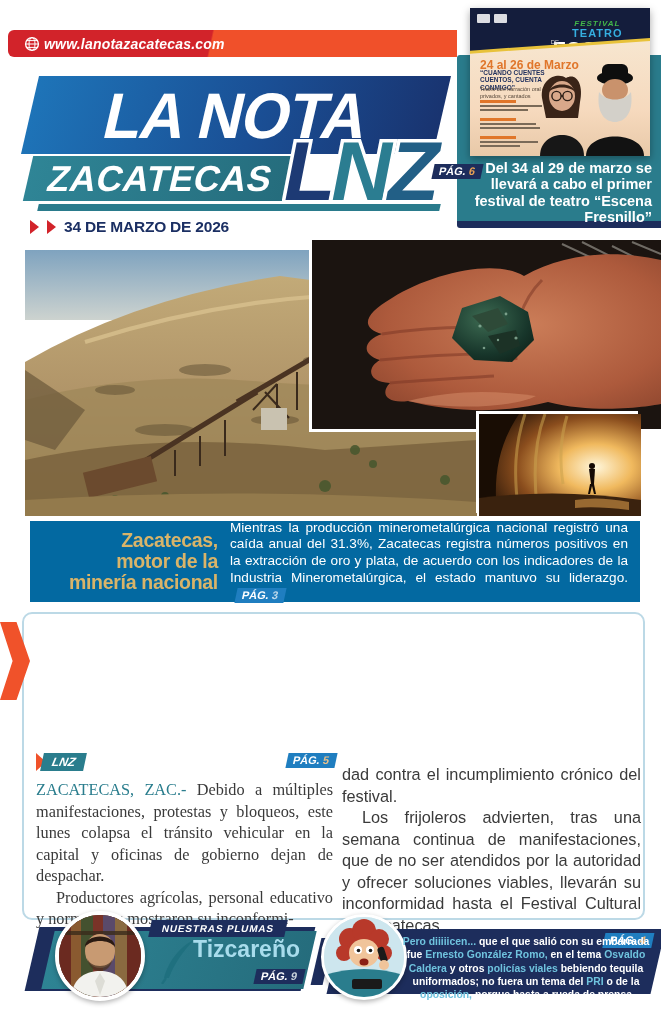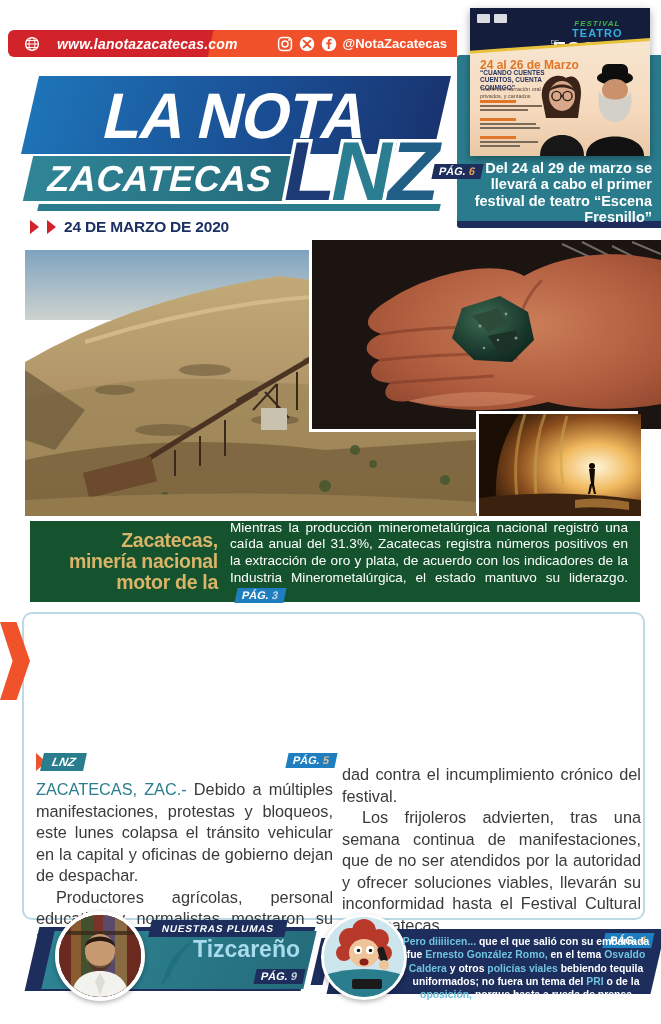--- a/index.html
+++ b/index.html
@@ -4,21 +4,21 @@
 <style>
   * { margin:0; padding:0; box-sizing:border-box; }
   html,body { background:#ffffff; }
   body { font-family:"Liberation Sans", sans-serif; }
   .page { position:relative; width:661px; height:1024px; background:#fff; overflow:hidden; }
 
   
   .topbar { position:absolute; left:8px; top:30px; width:449px; height:27px;
     background:linear-gradient(102deg,#d2232a 0%,#d2232a 45%,#f0502a 45.4%,#f0502a 100%);
     border-radius:6px 0 0 6px; display:flex; align-items:center; justify-content:space-between; padding:0 10px 0 16px; }
-  .topbar .url { color:#fff; font-weight:bold; font-style:italic; font-size:14px; letter-spacing:.2px; display:flex; align-items:center; gap:17px; }
+  .topbar .url { color:#fff; font-weight:bold; font-style:italic; font-size:14px; letter-spacing:.2px; display:flex; align-items:center; gap:4px; }
   .socials { display:flex; align-items:center; gap:6px; color:#fff; font-weight:bold; font-size:13px; }
   .icon16 { width:16px; height:16px; display:inline-block; }
 
   
   .band { position:absolute; transform:skewX(-13deg); display:flex; align-items:center; justify-content:center; }
   .band-lanota { left:30px; top:76px; width:412px; height:78px;
     background:linear-gradient(96deg,#1e74b8 0%,#1a4f95 55%,#19336f 100%); }
   .band-lanota span { color:#fff; font-weight:bold; font-size:62px; letter-spacing:-1px; transform:scaleY(1.04); }
   .band-zac { left:28px; top:156px; width:264px; height:45px;
     background:linear-gradient(96deg,#2f8596 0%,#256c7c 100%); }
@@ -69,39 +69,39 @@
   .pag-4 { position:absolute; right:10px; top:4px; }
   .pag-4 .num { color:#f0b878; }
 
   
   .photo { position:absolute; overflow:hidden; }
   .photo-landscape { left:25px; top:250px; width:452px; height:266px; }
   .photo-hand { left:312px; top:240px; width:349px; height:189px; box-shadow:-3px 3px 0 #fff; }
   .photo-cave { left:479px; top:414px; width:162px; height:102px; box-shadow:-3px -3px 0 #fff; }
 
   
-  .mining-band { position:absolute; left:30px; top:521px; width:610px; height:81px; background:#14532d;
+  .mining-band { position:absolute; left:30px; top:521px; width:610px; height:81px; background:#0369a1;
     display:flex; align-items:center; padding:8px 12px 8px 10px; gap:12px; }
   .mining-head { width:178px; text-align:right; color:#d9b469; font-weight:bold; font-size:19.5px; line-height:1.07; letter-spacing:-.3px; }
   .mining-head span { display:block; }
   .mining-body { flex:1; color:#fff; font-size:13.6px; line-height:1.23; text-align:justify; }
 
   
   .article-box { position:absolute; left:22px; top:612px; width:623px; height:308px;
     border:2px solid #bcd9e6; border-radius:10px; background:#fff; }
   .chevron { position:absolute; left:0; top:622px; width:30px; height:78px; background:#f0522a;
     clip-path:polygon(0 0,55% 0,100% 50%,55% 100%,0 100%,42% 50%); }
   .headline { position:absolute; left:30px; top:616px; width:607px; text-align:center;
     color:#28809a; font-weight:bold; font-size:63px; line-height:1.02; letter-spacing:-2px; }
   .lnz-badge { position:absolute; left:36px; top:753px; display:flex; align-items:center; }
   .lnz-badge .arrow { width:0; height:0; border-top:9px solid transparent; border-bottom:9px solid transparent; border-left:10px solid #f0522a; margin-right:-4px; }
   .lnz-badge .tag { background:#2a7d8d; color:#fff; font-weight:bold; font-style:italic; font-size:12px;
     padding:2px 10px; transform:skewX(-12deg); }
   .bodycol { position:absolute; font-size:16.3px; line-height:1.32; color:#3a3a3a; text-align:justify; }
-  .col1 { left:36px; top:779px; width:297px; }
+  .col1 { left:36px; top:779px; width:297px;font-family:Liberation Serif, serif; }
   .col2 { left:342px; top:764px; width:299px; }
   .bodycol p.indent { text-indent:20px; }
   .dateline { color:#2a7d8d; }
 
   
   .col-navy { position:absolute; left:32px; top:927px; width:276px; height:64px; background:#1d2d5c; transform:skewX(-13deg); }
   .col-teal { position:absolute; left:48px; top:931px; width:262px; height:58px;
     background:linear-gradient(96deg,#2e8494 0%,#256c7c 100%); transform:skewX(-13deg); }
   .col-photo { position:absolute; left:55px; top:911px; width:90px; height:90px; border-radius:50%;
     border:4px solid #fff; overflow:hidden; background:#6b2a20; box-shadow:0 2px 5px rgba(0,0,0,.3); }
@@ -136,60 +136,38 @@
         <svg viewBox="0 0 16 16" width="16" height="16">
             <circle cx="8" cy="8" r="6.4" fill="none" stroke="#fff" stroke-width="1.4"></circle>
             <ellipse cx="8" cy="8" rx="3" ry="6.4" fill="none" stroke="#fff" stroke-width="1"></ellipse>
             <line x1="1.6" y1="8" x2="14.4" y2="8" stroke="#fff" stroke-width="1"></line>
             <line x1="2.5" y1="4.6" x2="13.5" y2="4.6" stroke="#fff" stroke-width="1"></line>
             <line x1="2.5" y1="11.4" x2="13.5" y2="11.4" stroke="#fff" stroke-width="1"></line>
           </svg>
       </span>
       <span>www.lanotazacatecas.com</span>
     </span>
-    <span class="socials">
-      <span class="icon16">
-        <svg viewBox="0 0 16 16" width="16" height="16">
-            <rect x="1.6" y="1.6" width="12.8" height="12.8" rx="3.6" fill="none" stroke="#fff" stroke-width="1.5"></rect>
-            <circle cx="8" cy="8" r="3" fill="none" stroke="#fff" stroke-width="1.5"></circle>
-            <circle cx="12" cy="4" r="1" fill="#fff"></circle>
-          </svg>
-      </span>
-      <span class="icon16">
-        <svg viewBox="0 0 16 16" width="16" height="16">
-            <circle cx="8" cy="8" r="7.3" fill="#fff"></circle>
-            <path d="M4.6,4.6 L11.4,11.4 M11.4,4.6 L4.6,11.4" stroke="#f0502a" stroke-width="1.9" stroke-linecap="round"></path>
-          </svg>
-      </span>
-      <span class="icon16">
-        <svg viewBox="0 0 16 16" width="16" height="16">
-            <circle cx="8" cy="8" r="7.3" fill="#fff"></circle>
-            <path d="M8.7,13 L8.7,8.3 L10.3,8.3 L10.6,6.5 L8.7,6.5 L8.7,5.4 C8.7,4.8 9,4.4 9.7,4.4 L10.7,4.4 L10.7,2.8 C10.4,2.75 9.7,2.7 9.2,2.7 C7.7,2.7 6.8,3.6 6.8,5.2 L6.8,6.5 L5.2,6.5 L5.2,8.3 L6.8,8.3 L6.8,13 Z" fill="#f0502a"></path>
-          </svg>
-      </span>
-      <span>@NotaZacatecas</span>
-    </span>
   </div>
 
   <div class="band band-lanota">
     <span>LA NOTA</span>
   </div>
   <div class="band band-zac">
     <span>ZACATECAS</span>
   </div>
   <div class="underline-strip"></div>
   <div class="lnz-logo">
     <svg viewBox="0 0 175 100" width="175" height="100">
       <text x="2" y="82" font-size="84" font-weight="bold" font-style="italic" stroke="#fff" stroke-width="7" paint-order="stroke" letter-spacing="-4"><tspan fill="#1d3a74">L</tspan><tspan fill="#2b7d91">N</tspan><tspan fill="#225f86">Z</tspan></text>
     </svg>
   </div>
   <div class="edition-row">
     <span class="tri"></span>
     <span class="tri"></span>
-    <span>24 DE MARZO DE 2020</span>
+    <span>34 DE MARZO DE 2026</span>
   </div>
 
   <div class="festival-box"></div>
   <div class="poster">
     <div class="logos">
         <i></i>
         <i></i>
       </div>
     <div class="brand">
       <span class="festival">FESTIVAL</span>
@@ -234,21 +212,21 @@
       <ellipse cx="95" cy="22" rx="18" ry="7" fill="#0e0e0e"></ellipse>
       <rect x="82" y="8" width="26" height="15" rx="6" fill="#0e0e0e"></rect>
       <ellipse cx="95" cy="34" rx="13" ry="11" fill="#c9926c"></ellipse>
       <path d="M79,36 C76,58 86,66 95,66 C104,66 114,58 111,36 C104,46 86,46 79,36 Z" fill="#d3d0c9"></path>
       <path d="M66,100 C66,74 124,74 124,100 Z" fill="#121212"></path>
     </svg>
   </div>
   <div class="pag pag-navy pag-6">
     <span class="lbl">PÁG.</span> <span class="num">6</span>
   </div>
-  <div class="festival-caption">Del 24 al 29 de marzo se llevará a cabo el primer festival de teatro “Escena Fresnillo”</div>
+  <div class="festival-caption">Del 34 al 29 de marzo se llevará a cabo el primer festival de teatro “Escena Fresnillo”</div>
 
   <div class="photo photo-landscape">
     <svg width="452" height="266" viewBox="0 0 452 266">
       <defs>
         <linearGradient id="sky" x1="0" y1="0" x2="0" y2="1">
             <stop offset="0" stop-color="#7fa3bf"></stop>
             <stop offset="1" stop-color="#cdd3cf"></stop>
           </linearGradient>
         <linearGradient id="hill" x1="0" y1="0" x2="0" y2="1">
             <stop offset="0" stop-color="#c2aa78"></stop>
@@ -356,22 +334,22 @@
         <circle cx="113" cy="52" r="3"></circle>
         <path d="M110,55 L116,55 L115,70 L112,70 Z"></path>
         <path d="M111,70 L109,80 L111,80 L113,72 L115,80 L117,80 L115,70 Z"></path>
       </g>
     </svg>
   </div>
 
   <div class="mining-band">
     <div class="mining-head">
       <span>Zacatecas,</span>
+      <span>motor de la</span>
       <span>minería nacional</span>
-      <span>motor de la</span>
     </div>
     <div class="mining-body">
       <span>Mientras la producción minerometalúrgica nacional registró una caída anual del 31.3%, Zacatecas registra números positivos en la extracción de oro y plata, de acuerdo con los indicadores de la Industria Minerometalúrgica, el estado mantuvo su liderazgo.</span>
       <span class="pag pag-blue pag-3" style="margin-left:6px;"><span class="lbl">PÁG.</span> <span class="num">3</span></span>
     </div>
   </div>
 
   <div class="article-box"></div>
   <div class="chevron"></div>
   <div class="lnz-badge">

